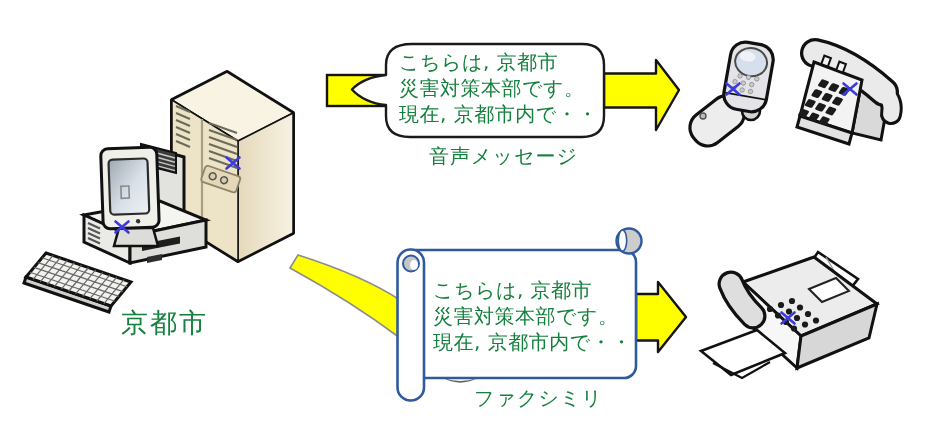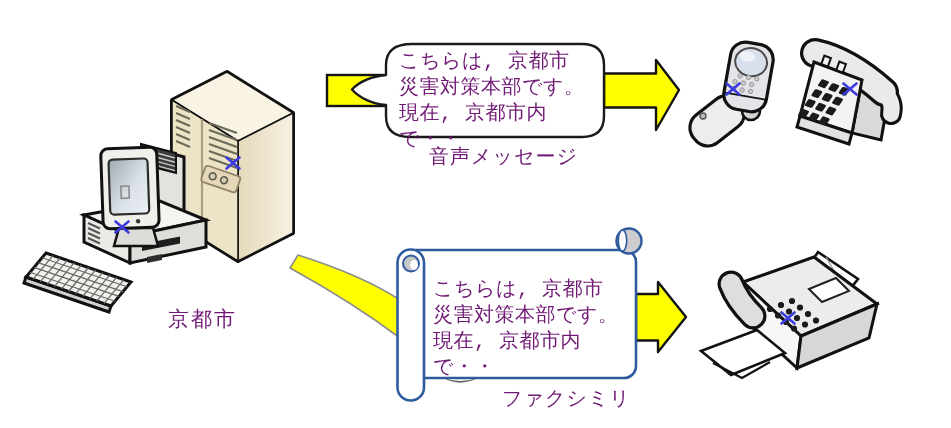--- a/index.html
+++ b/index.html
@@ -1,24 +1,24 @@
 <!DOCTYPE html>
 <html><head>
 <meta charset="utf-8">
 <style>
   html,body{margin:0;padding:0;background:#fff;}
   #stage{
     position:relative;width:951px;height:428px;background:#ffffff;overflow:hidden;
     font-family:"DejaVu Sans","Liberation Sans",sans-serif;
   }
   #art{position:absolute;left:0;top:0;}
-  .txt{position:absolute;color:#701a75;white-space:pre-line;font-family:Liberation Mono, monospace;}
+  .txt{position:absolute;color:#15803d;white-space:pre-line;}
   .msg{font-size:20px;line-height:26px;letter-spacing:.5px;}
   .cap{font-size:20px;letter-spacing:1px;}
-  .cap-big{font-size:21px;letter-spacing:2px;margin-left:47px;}
+  .cap-big{font-size:27px;letter-spacing:2px;}
 </style>
 </head>
 <body>
 
 <div id="stage">
 
 <svg id="art" width="951" height="428" viewBox="0 0 951 428">
   <defs>
     <linearGradient id="srvR" x1="0" y1="0" x2="1" y2="0">
       <stop offset="0" stop-color="#E5D9BB"></stop>
@@ -228,16 +228,16 @@
 </svg>
 
   <div class="txt msg" style="left:399px;top:49px;width:200px;">こちらは, 京都市
 災害対策本部です。
 現在, 京都市内で・・</div>
   <div class="txt cap" style="left:429px;top:143px;">音声メッセージ</div>
 
   <div class="txt msg" style="left:433px;top:277px;width:200px;">こちらは, 京都市
 災害対策本部です。
 現在, 京都市内で・・</div>
-  <div class="txt cap" style="left:502px;top:385px;">ファクシミリ</div>
+  <div class="txt cap" style="left:474px;top:385px;">ファクシミリ</div>
 
   <div class="txt cap-big" style="left:121px;top:305px;">京都市</div>
 </div>
 
 </body></html>

